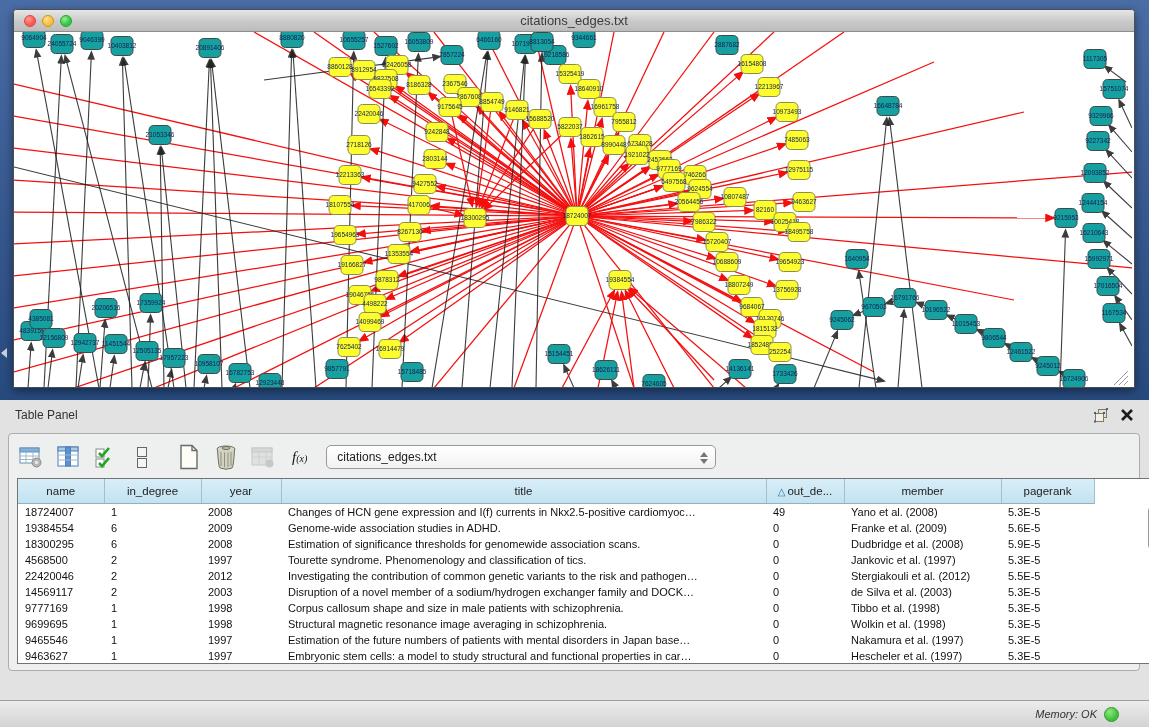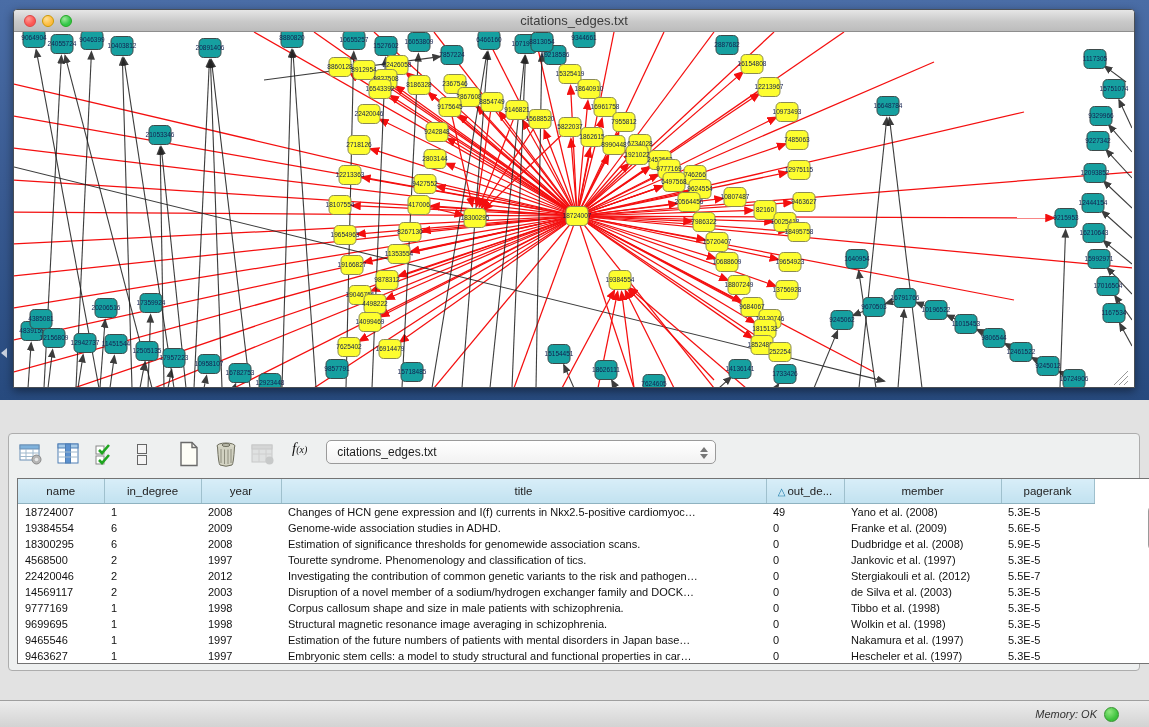--- a/index.html
+++ b/index.html
@@ -22,21 +22,21 @@
   #net-title{position:absolute;left:0;right:0;top:3px;text-align:center;font-size:13px;color:#3c3c3c;}
   #graph-svg{display:block;background:#fff;}
   
   #table-panel{position:absolute;left:0;top:400px;width:1149px;height:327px;background:#e2e2e2;}
   #tp-header{position:relative;height:30px;}
   #tp-title{position:absolute;left:15px;top:8px;font-size:12px;color:#333;}
   #tp-float{position:absolute;right:40px;top:7px;width:16px;height:16px;cursor:pointer;}
   #tp-close{position:absolute;right:14px;top:7px;width:16px;height:16px;cursor:pointer;}
   #tp-inner{position:absolute;left:8px;top:33px;width:1132px;height:238px;background:#eef0f0;
     border:1px solid #adadad;border-radius:4px;box-sizing:border-box;}
-  #tp-toolbar{position:absolute;left:8px;top:6px;height:34px;display:flex;align-items:flex-start;gap:9px;}
+  #tp-toolbar{position:absolute;left:8px;top:6px;height:34px;display:flex;align-items:center;gap:9px;}
   .tbtn{width:28px;height:28px;border:none;background:transparent;padding:1px;display:flex;align-items:center;justify-content:center;cursor:pointer;}
   .fx{font-family:"Liberation Serif",serif;font-style:italic;font-size:15px;color:#111;}
   .fx small{font-size:10px;}
   #tbl-select{margin-left:10px;width:390px;height:24px;border:1px solid #9a9a9a;border-radius:5px;
     background:linear-gradient(180deg,#fff,#f2f2f2);font-size:12px;color:#222;position:relative;
     display:flex;align-items:center;padding-left:10px;box-sizing:border-box;cursor:pointer;}
   #tbl-select .steppers{position:absolute;right:7px;top:4px;}
   #tbl-select .steppers div{width:0;height:0;margin:2px 0;}
   .up-tri{border-left:4px solid transparent;border-right:4px solid transparent;border-bottom:5px solid #777;}
   .down-tri{border-left:4px solid transparent;border-right:4px solid transparent;border-top:5px solid #777;}
@@ -521,20 +521,35 @@
         <g stroke="#9a9a9a" stroke-width="1">
           <line x1="1100" y1="353" x2="1114" y2="339"></line>
           <line x1="1105" y1="353" x2="1114" y2="344"></line>
           <line x1="1110" y1="353" x2="1114" y2="349"></line>
         </g>
       </svg>
     </div>
   </div>
 
   <div id="table-panel">
+    <div id="tp-header">
+      <div id="tp-title">Table Panel</div>
+      <svg id="tp-float" viewBox="0 0 16 16">
+        <rect x="5.5" y="2.5" width="8" height="8" fill="none" stroke="#8a7a4a" stroke-width="1"></rect>
+        <rect x="2.5" y="6.5" width="8" height="8" fill="#efefef" stroke="#8a7a4a" stroke-width="1"></rect>
+        <rect x="1" y="5" width="2" height="2" fill="#3a5fa0"></rect>
+        <rect x="10" y="5" width="2" height="2" fill="#3a5fa0"></rect>
+        <rect x="1" y="13.5" width="2" height="2" fill="#3a5fa0"></rect>
+        <rect x="13" y="1" width="2" height="2" fill="#3a5fa0"></rect>
+      </svg>
+      <svg id="tp-close" viewBox="0 0 16 16">
+        <line x1="3" y1="3" x2="13" y2="13" stroke="#1c1c1c" stroke-width="2.6"></line>
+        <line x1="13" y1="3" x2="3" y2="13" stroke="#1c1c1c" stroke-width="2.6"></line>
+      </svg>
+    </div>
 
     <div id="tp-inner">
       <div id="tp-toolbar">
         <button class="tbtn">
           <svg width="24" height="24" viewBox="0 0 24 24">
             <rect x="1" y="3" width="19" height="15" fill="#fff" stroke="#6a8fb5"></rect>
             <rect x="1" y="3" width="19" height="4" fill="#7fb2dc" stroke="#6a8fb5"></rect>
             <line x1="7" y1="7" x2="7" y2="18" stroke="#9fb8cc"></line>
               <line x1="14" y1="7" x2="14" y2="18" stroke="#9fb8cc"></line>
             <line x1="1" y1="11" x2="20" y2="11" stroke="#9fb8cc"></line>
@@ -659,21 +674,21 @@
                 <td>Jankovic et al. (1997)</td>
                 <td>5.3E-5</td>
               </tr>
               <tr>
                 <td>22420046</td>
                 <td>2</td>
                 <td>2012</td>
                 <td>Investigating the contribution of common genetic variants to the risk and pathogen…</td>
                 <td>0</td>
                 <td>Stergiakouli et al. (2012)</td>
-                <td>5.5E-7</td>
+                <td>5.5E-5</td>
               </tr>
               <tr>
                 <td>14569117</td>
                 <td>2</td>
                 <td>2003</td>
                 <td>Disruption of a novel member of a sodium/hydrogen exchanger family and DOCK…</td>
                 <td>0</td>
                 <td>de Silva et al. (2003)</td>
                 <td>5.3E-5</td>
               </tr>

